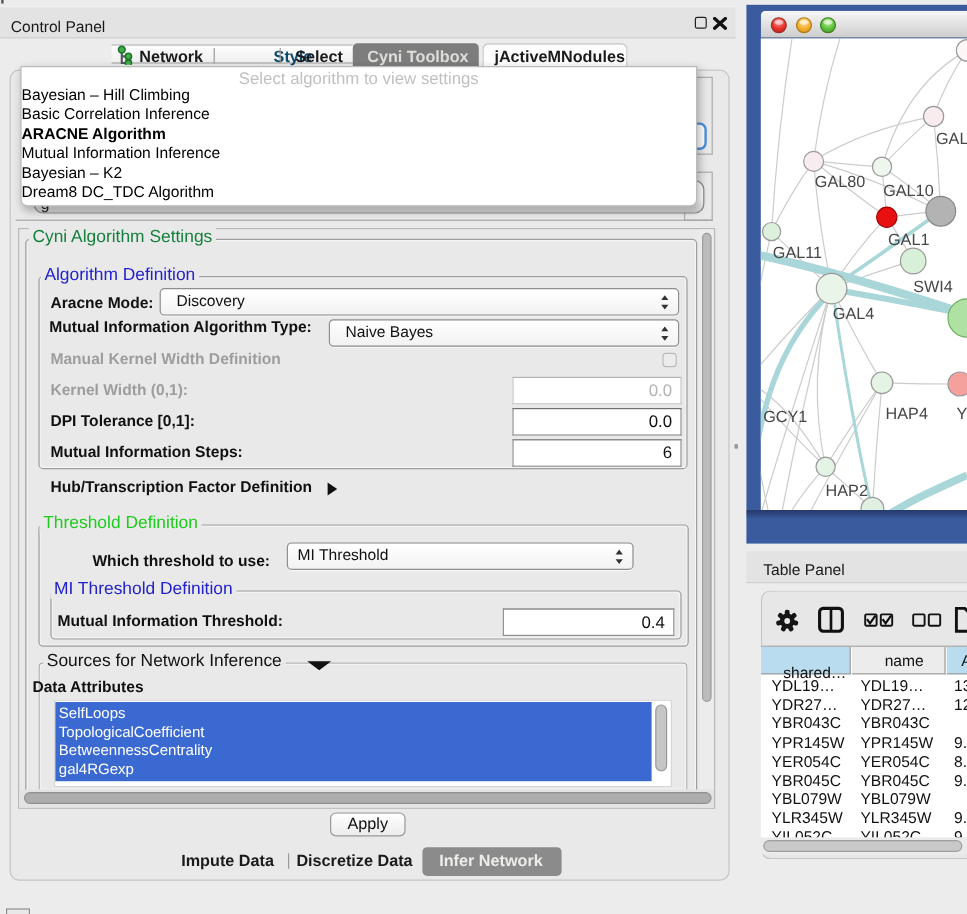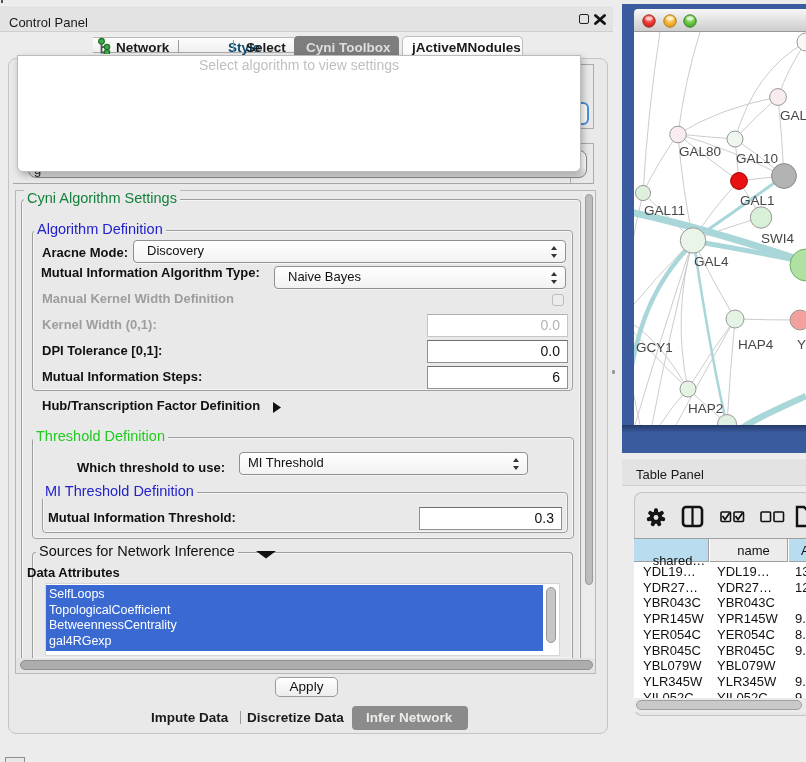--- a/index.html
+++ b/index.html
@@ -93,21 +93,21 @@
 
 <div class="abs lbl" style="left:77px;top:460px;">Which threshold to use:</div>
 <div class="combo" style="left:239px;top:452px;width:289px;height:23px;">MI Threshold<span class="arr"><svg width="8" height="16">
         <path d="M4 2 L7 6 L1 6 Z M4 14 L1 10 L7 10 Z" fill="#333"></path>
       </svg></span></div>
 
 <div class="gbox" style="left:42px;top:492px;width:526px;height:41px;"></div>
 <div class="gcap" style="left:42px;top:483px;color:#2222cc;">MI Threshold Definition</div>
 
 <div class="abs lbl" style="left:48px;top:510px;">Mutual Information Threshold:</div>
-<div class="tfield" style="left:419px;top:507px;width:143px;height:23px;">0.3</div>
+<div class="tfield" style="left:419px;top:507px;width:143px;height:23px;">0.4</div>
 
 <div class="gbox" style="left:32px;top:552px;width:541px;height:106px;border-radius:4px 4px 0 0;border-bottom:none;"></div>
 <div class="gcap" style="left:36px;top:543px;color:#111;">Sources for Network Inference</div>
 <svg class="abs" style="left:255px;top:550px;" width="22" height="9">
     <path d="M1 1 L21 1 L11 8.5 Z" fill="#111"></path>
   </svg>
 
 <div class="abs lbl" style="left:27px;top:565px;">Data Attributes</div>
 <div class="abs" style="left:45px;top:583px;width:515px;height:73px;background:#fff;border:1px solid #d6d6d6;overflow:hidden;">
   <div style="position:absolute;left:0;top:1px;width:497px;height:66px;background:#3b69d2;"></div>
@@ -125,20 +125,21 @@
 <div class="abs" style="left:352px;top:706px;width:116px;height:24px;background:#8b8b8b;border-radius:4px;"></div>
 <div class="abs" style="left:151px;top:710px;font-size:13.5px;font-weight:bold;color:#1b1b1b;">Impute Data</div>
 <div class="abs" style="left:240px;top:711px;width:1px;height:13px;background:#9b9b9b;"></div>
 <div class="abs" style="left:247px;top:710px;font-size:13.5px;font-weight:bold;color:#1b1b1b;">Discretize Data</div>
 <div class="abs" style="left:366px;top:710px;font-size:13.5px;font-weight:bold;color:#ededea;">Infer Network</div>
 
 <div class="abs" style="left:5px;top:757px;width:20px;height:10px;background:#e8e8e8;border:1.5px solid #8f8f8f;"></div>
 
 <div class="abs" style="left:17px;top:55px;width:564px;height:117px;background:#fff;border:1px solid #bbb;border-radius:0 0 6px 6px;box-shadow:2px 3px 7px rgba(0,0,0,.28);z-index:30;">
   <div style="position:absolute;left:0;top:1px;width:100%;text-align:center;font-size:14px;color:#c0c0c0;">Select algorithm to view settings</div>
+  <div style="position:absolute;left:0px;top:15px;font-size:13px;color:#000;line-height:16.3px;">Bayesian – Hill Climbing<br>Basic Correlation Inference<br><b>ARACNE Algorithm</b><br>Mutual Information Inference<br>Bayesian – K2<br>Dream8 DC_TDC Algorithm</div>
 </div>
 
 <div class="abs" style="left:622px;top:4px;width:184px;height:449px;background:#3a5c9f;"></div>
 <div class="abs" style="left:634px;top:9px;width:172px;height:23px;background:linear-gradient(#f7f7f7,#cdcdcd);border-bottom:1px solid #9a9a9a;border-radius:4px 0 0 0;"></div>
 <svg class="abs" style="left:634px;top:9px;" width="70" height="23">
   <defs>
     <radialGradient id="rg" cx="50%" cy="30%" r="80%">
         <stop offset="0%" stop-color="#ff9d97"></stop>
         <stop offset="55%" stop-color="#e8312a"></stop>
         <stop offset="100%" stop-color="#c41d18"></stop>

